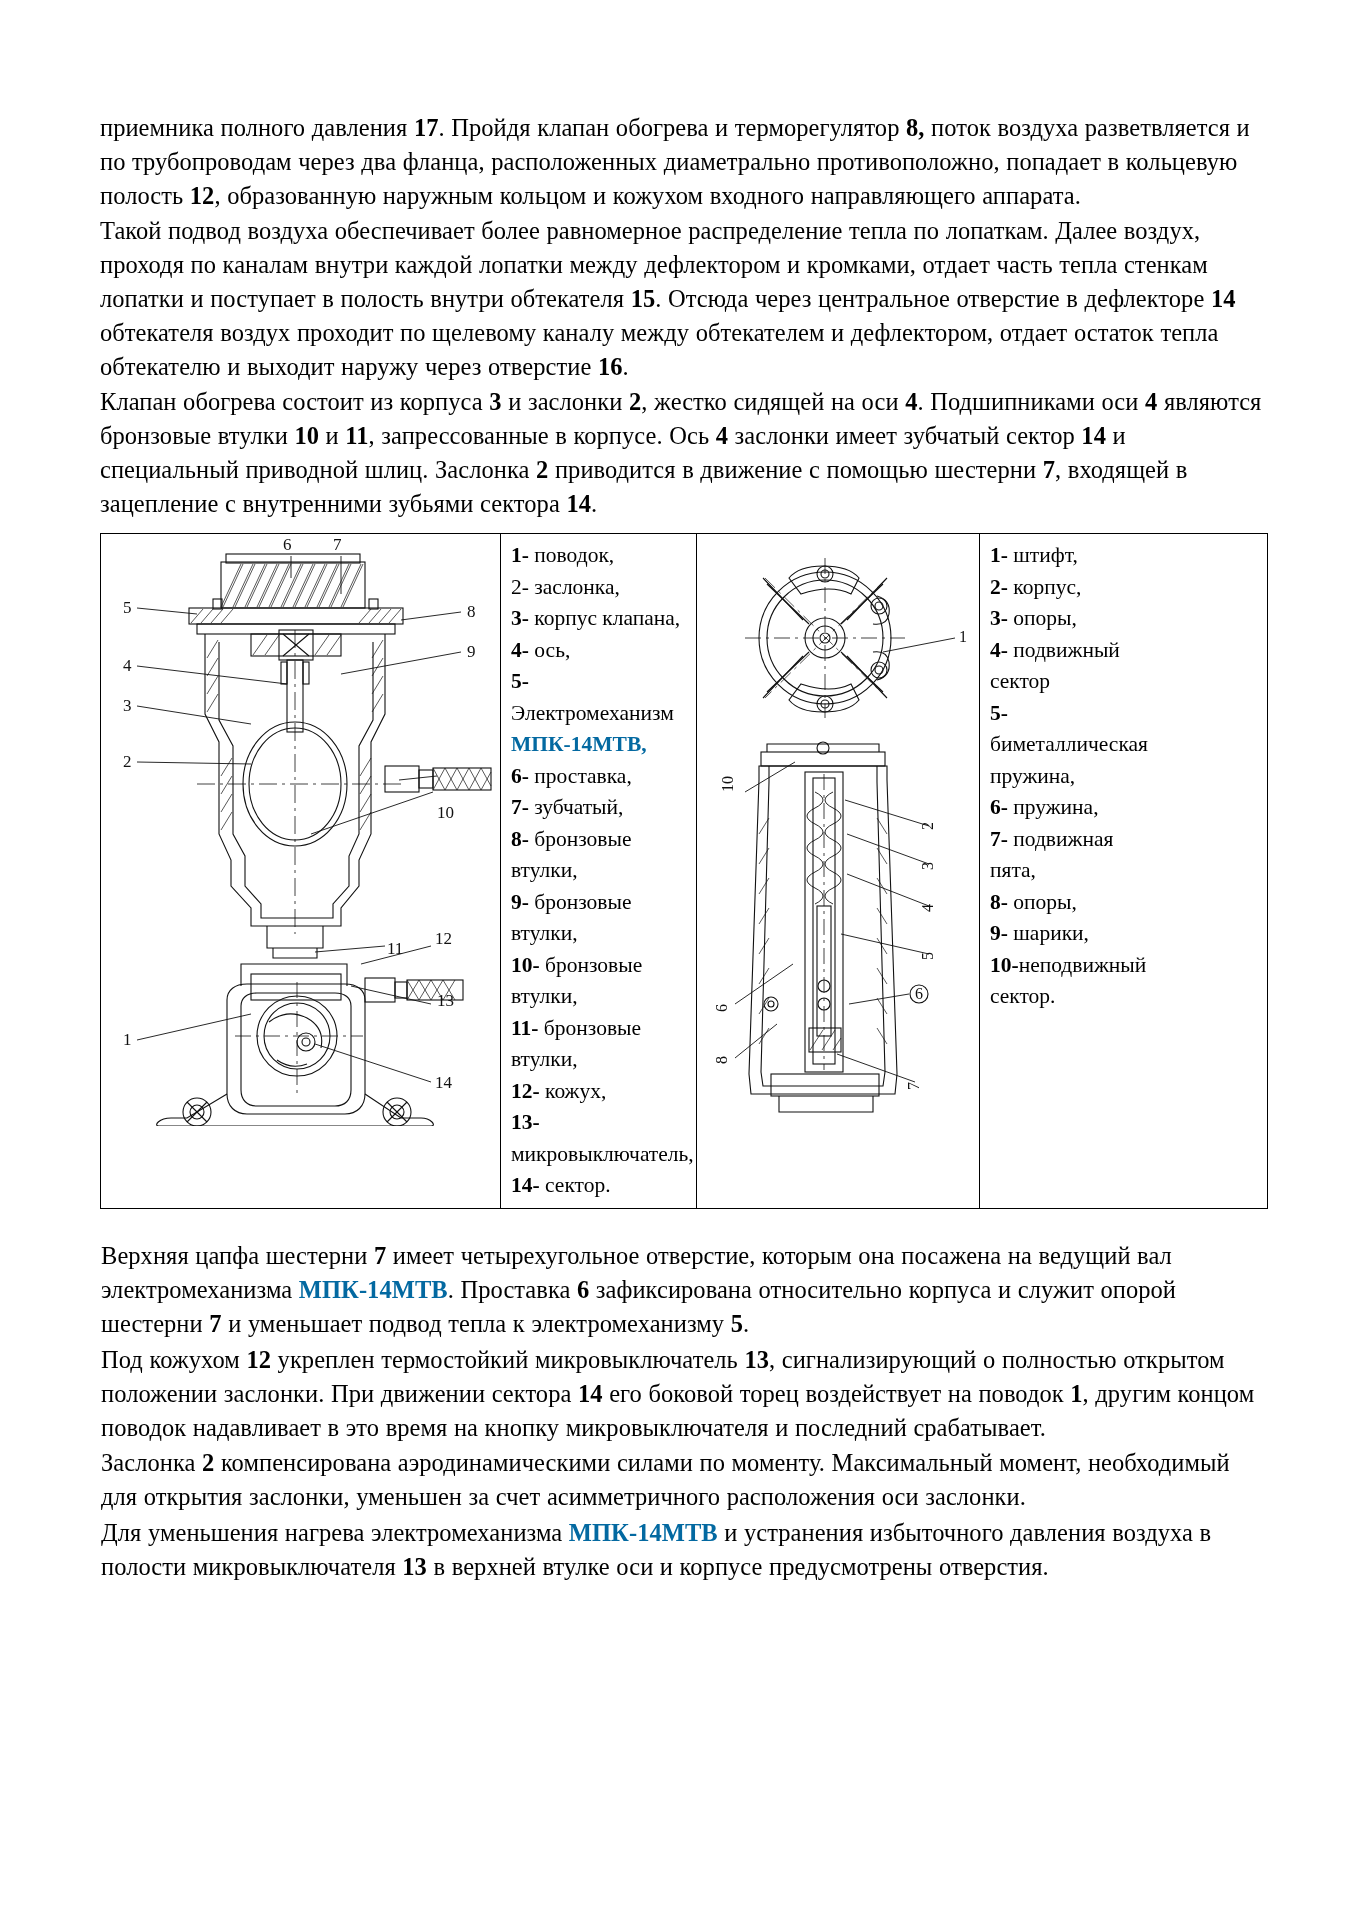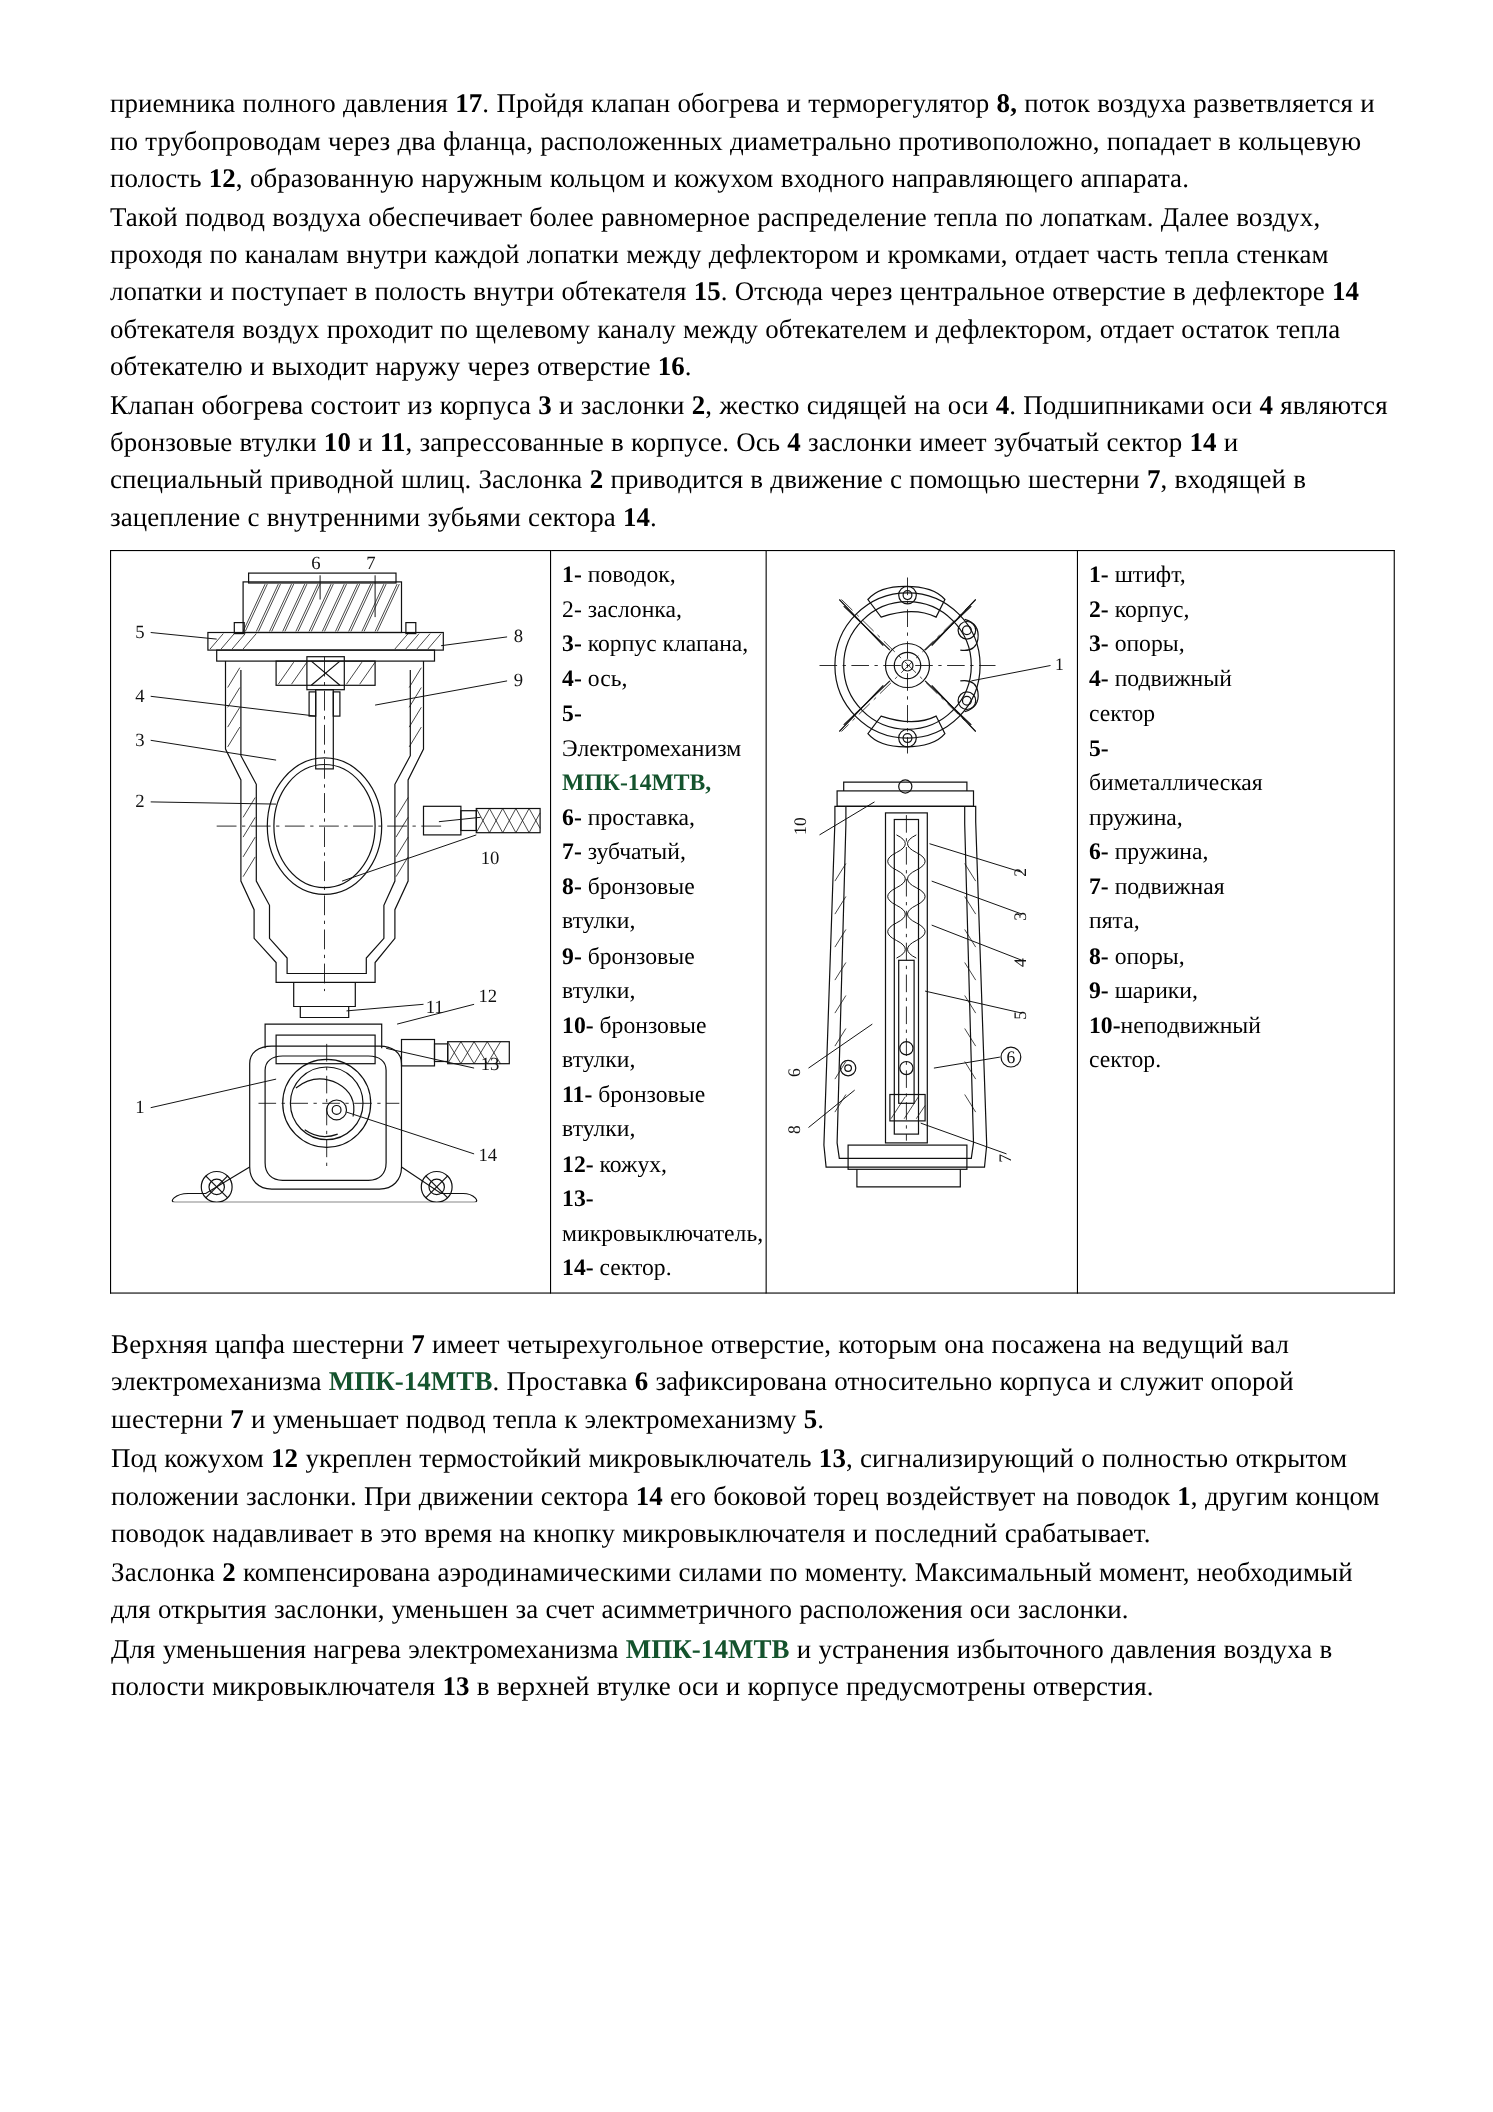--- a/index.html
+++ b/index.html
@@ -10,35 +10,35 @@
   body {
     width: 1357px;
     min-height: 1920px;
     font-family: "Liberation Serif", "DejaVu Serif", serif;
     color: #000000;
     position: relative;
   }
   .page {
     width: 1357px;
     min-height: 1920px;
-    padding: 78px 88px 20px 100px;
+    padding: 111px 88px 20px 100px;
     position: relative;
     border-radius: 19px;
   }
   p.body-par {
     margin: 0;
     font-size: 24.5px;
     line-height: 34.2px;
     text-align: left;
     letter-spacing: 0.05px;
     word-spacing: 0.4px;
   }
   b, .b { font-weight: bold; }
   .mpk {
-    color: #14532d;
+    color: #0369a1;
     font-weight: bold;
   }
   .num-blue { color: #1010cf; font-weight: bold; }
 
   
   .figure-table {
     margin: 12px 0 0 0;
     width: 1167px;
     border-collapse: collapse;
     table-layout: fixed;

